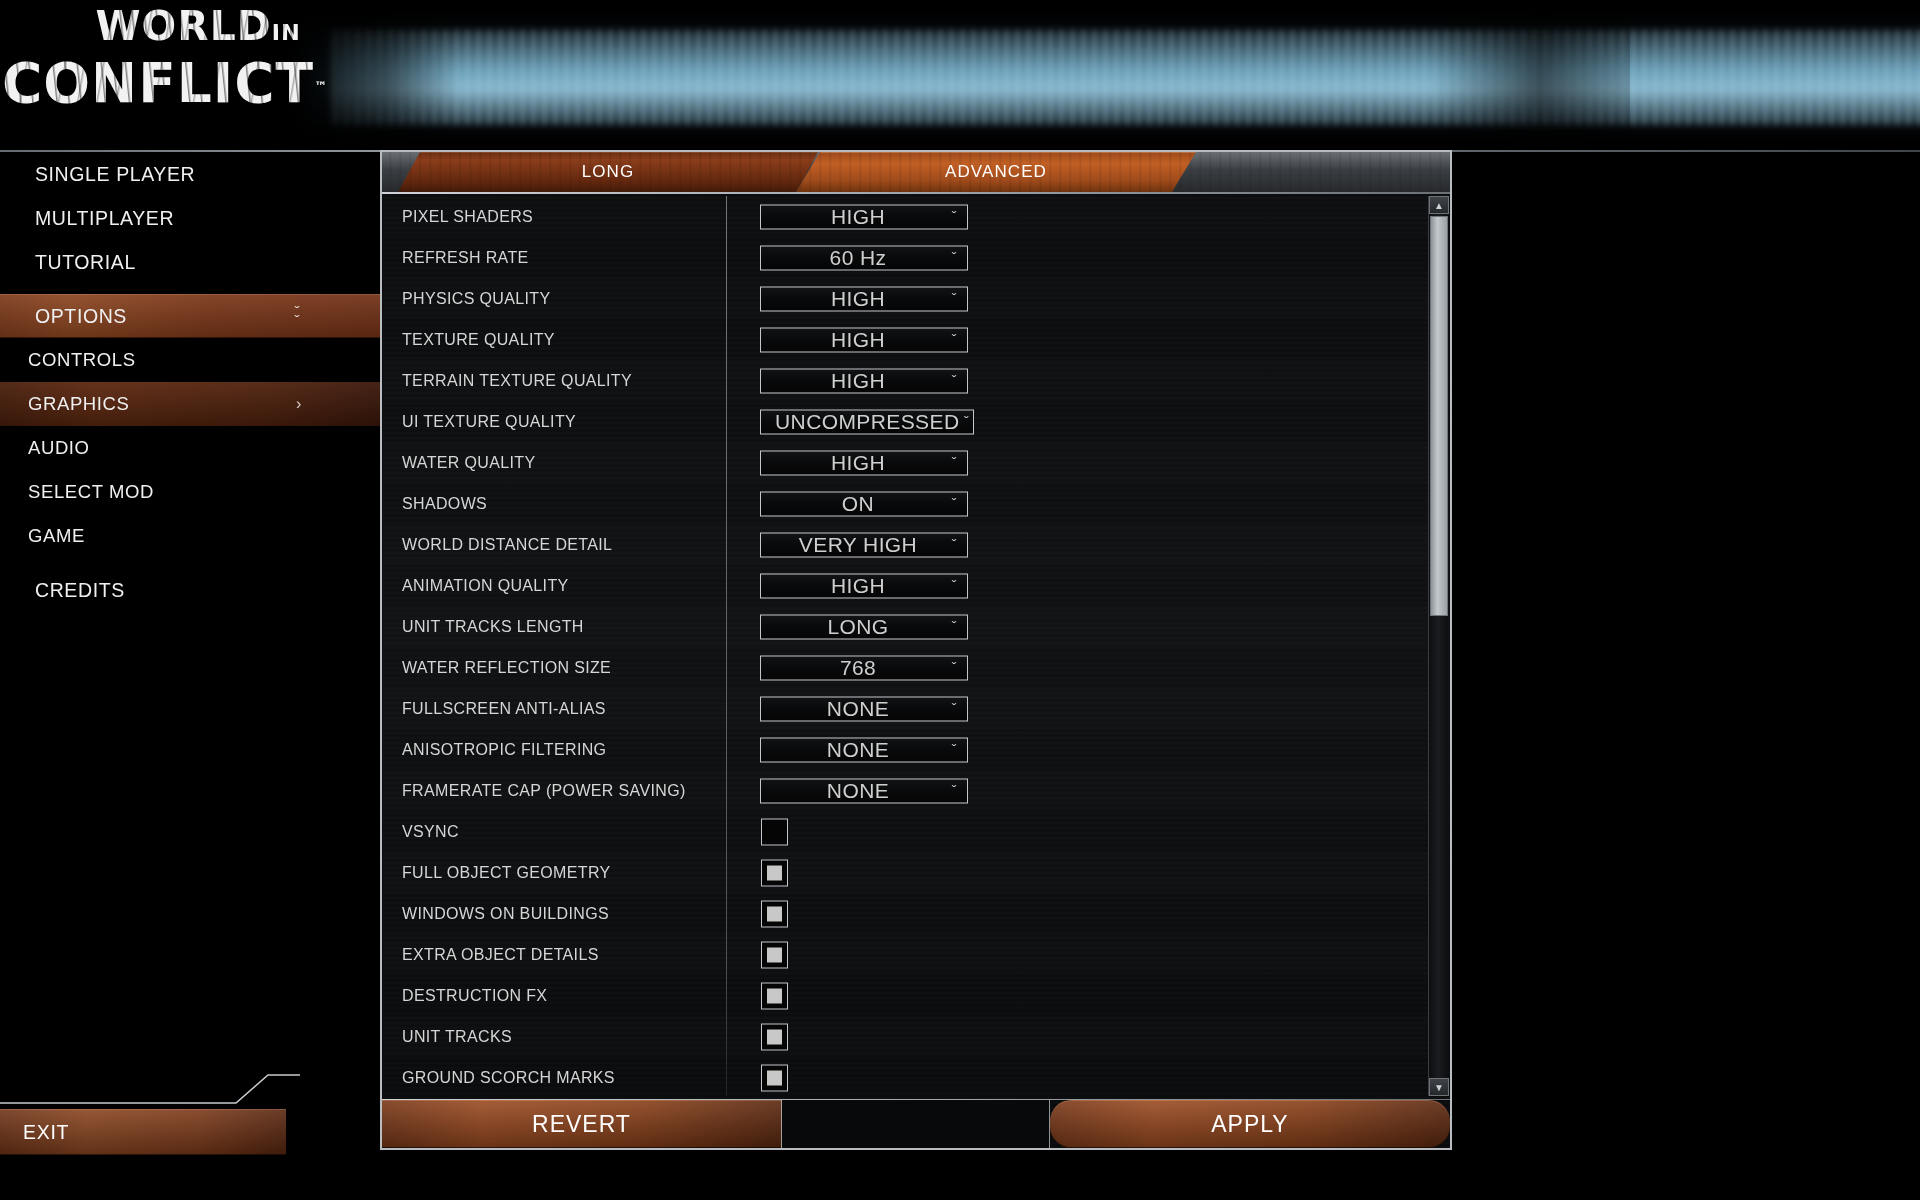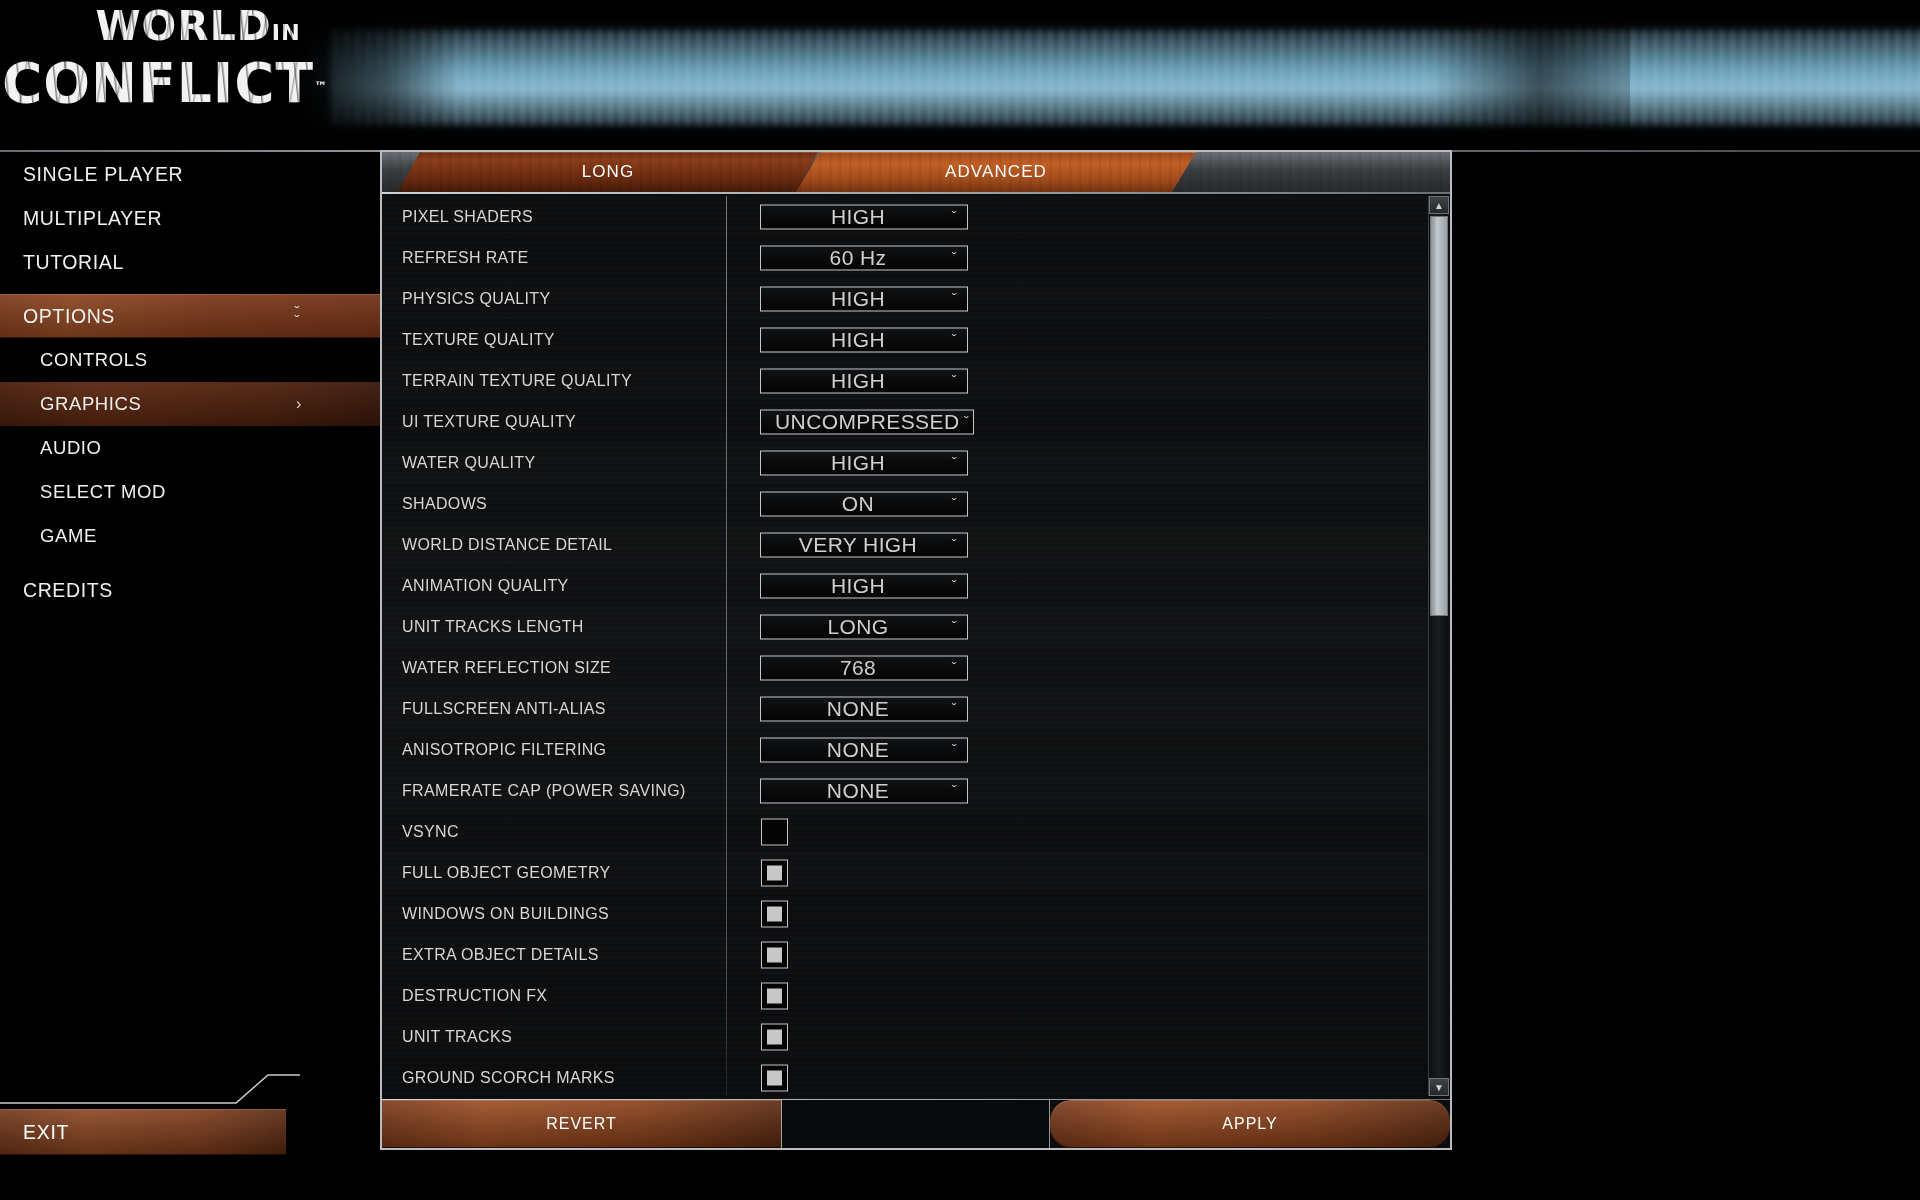--- a/index.html
+++ b/index.html
@@ -55,23 +55,23 @@
   }
 
   .topband-baseline { position:absolute; left:0; top:150px; width:1920px; height:2px;
     background:linear-gradient(90deg,#7a7f86 0%, #aeb4ba 22%, #8b9198 60%, #4c5157 100%); opacity:.85; }
 
   
   .sidebar { position:absolute; left:0; top:152px; width:386px; height:1048px; background:#000; }
   .nav-item {
     position:relative; height:44px; display:flex; align-items:center;
     color:#f0f0f0; font-size:19.5px; letter-spacing:.6px; font-weight:500;
-    padding-left:23px; cursor:pointer; background:#000;
-  }
-  .nav-item.sub { font-size:18.5px; padding-left:40px; }
+    padding-left:35px; cursor:pointer; background:#000;
+  }
+  .nav-item.sub { font-size:18.5px; padding-left:28px; }
   .nav-item.hi-main {
     background:
       linear-gradient(180deg, rgba(255,255,255,.08) 0%, rgba(0,0,0,.22) 100%),
       linear-gradient(90deg,#7d3a1b 0%,#8b4520 18%,#7a3618 55%,#702f14 100%);
     box-shadow: inset 0 1px 0 rgba(255,190,150,.18), inset 0 -1px 0 rgba(0,0,0,.5);
   }
   .nav-item.hi-sub {
     background:
       linear-gradient(180deg, rgba(255,255,255,.05) 0%, rgba(0,0,0,.28) 100%),
       linear-gradient(90deg,#4a1f0c 0%,#5d2810 25%,#4f210d 70%,#3a170a 100%);
@@ -180,21 +180,21 @@
   .sb-up { top:0; }
   .sb-down { bottom:0; }
   .sb-thumb { position:absolute; left:1px; top:20px; width:18px; height:400px;
     background:linear-gradient(90deg,#8d9298 0%,#c3c8cd 40%,#9aa0a6 100%);
     border:1px solid #6f7479; cursor:pointer; }
 
   
   .btnbar { position:absolute; left:2px; bottom:2px; width:1068px; height:48px; display:flex; }
   .gbtn {
     height:48px; display:flex; align-items:center; justify-content:center;
-    color:#fff; font-size:16px; letter-spacing:1px; font-weight:500; cursor:pointer;
+    color:#fff; font-size:23px; letter-spacing:1px; font-weight:500; cursor:pointer;
     background:
       linear-gradient(180deg, rgba(255,255,255,.10) 0%, rgba(0,0,0,.32) 100%),
       linear-gradient(90deg,#7a3818 0%,#9c4b21 25%,#8a4019 65%,#5c280f 100%);
     box-shadow: inset 0 1px 0 rgba(255,200,160,.22), inset 0 -1px 0 rgba(0,0,0,.6);
     border-right:1px solid rgba(190,196,202,.75);
   }
   .gbtn.revert { width:400px; }
   .gbtn.spacer { width:268px; background:#08090a; box-shadow:none; cursor:default; }
   .gbtn.apply { width:400px; border-right:none;border-radius:21px; }
   .btnbar-top { position:absolute; left:2px; bottom:50px; width:1068px; height:1px;

